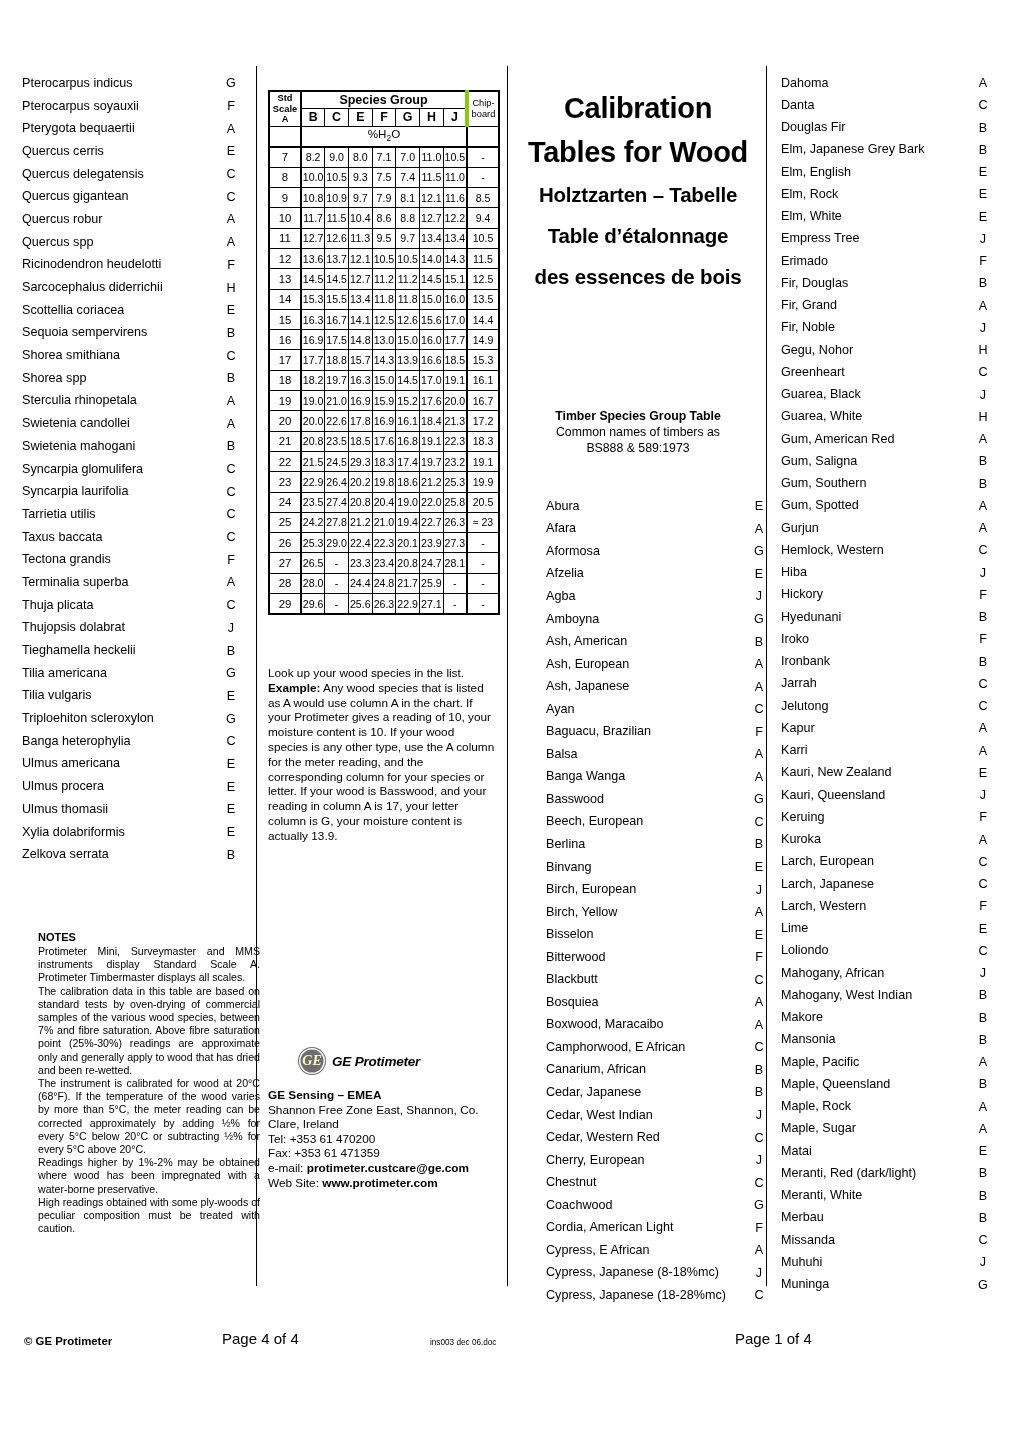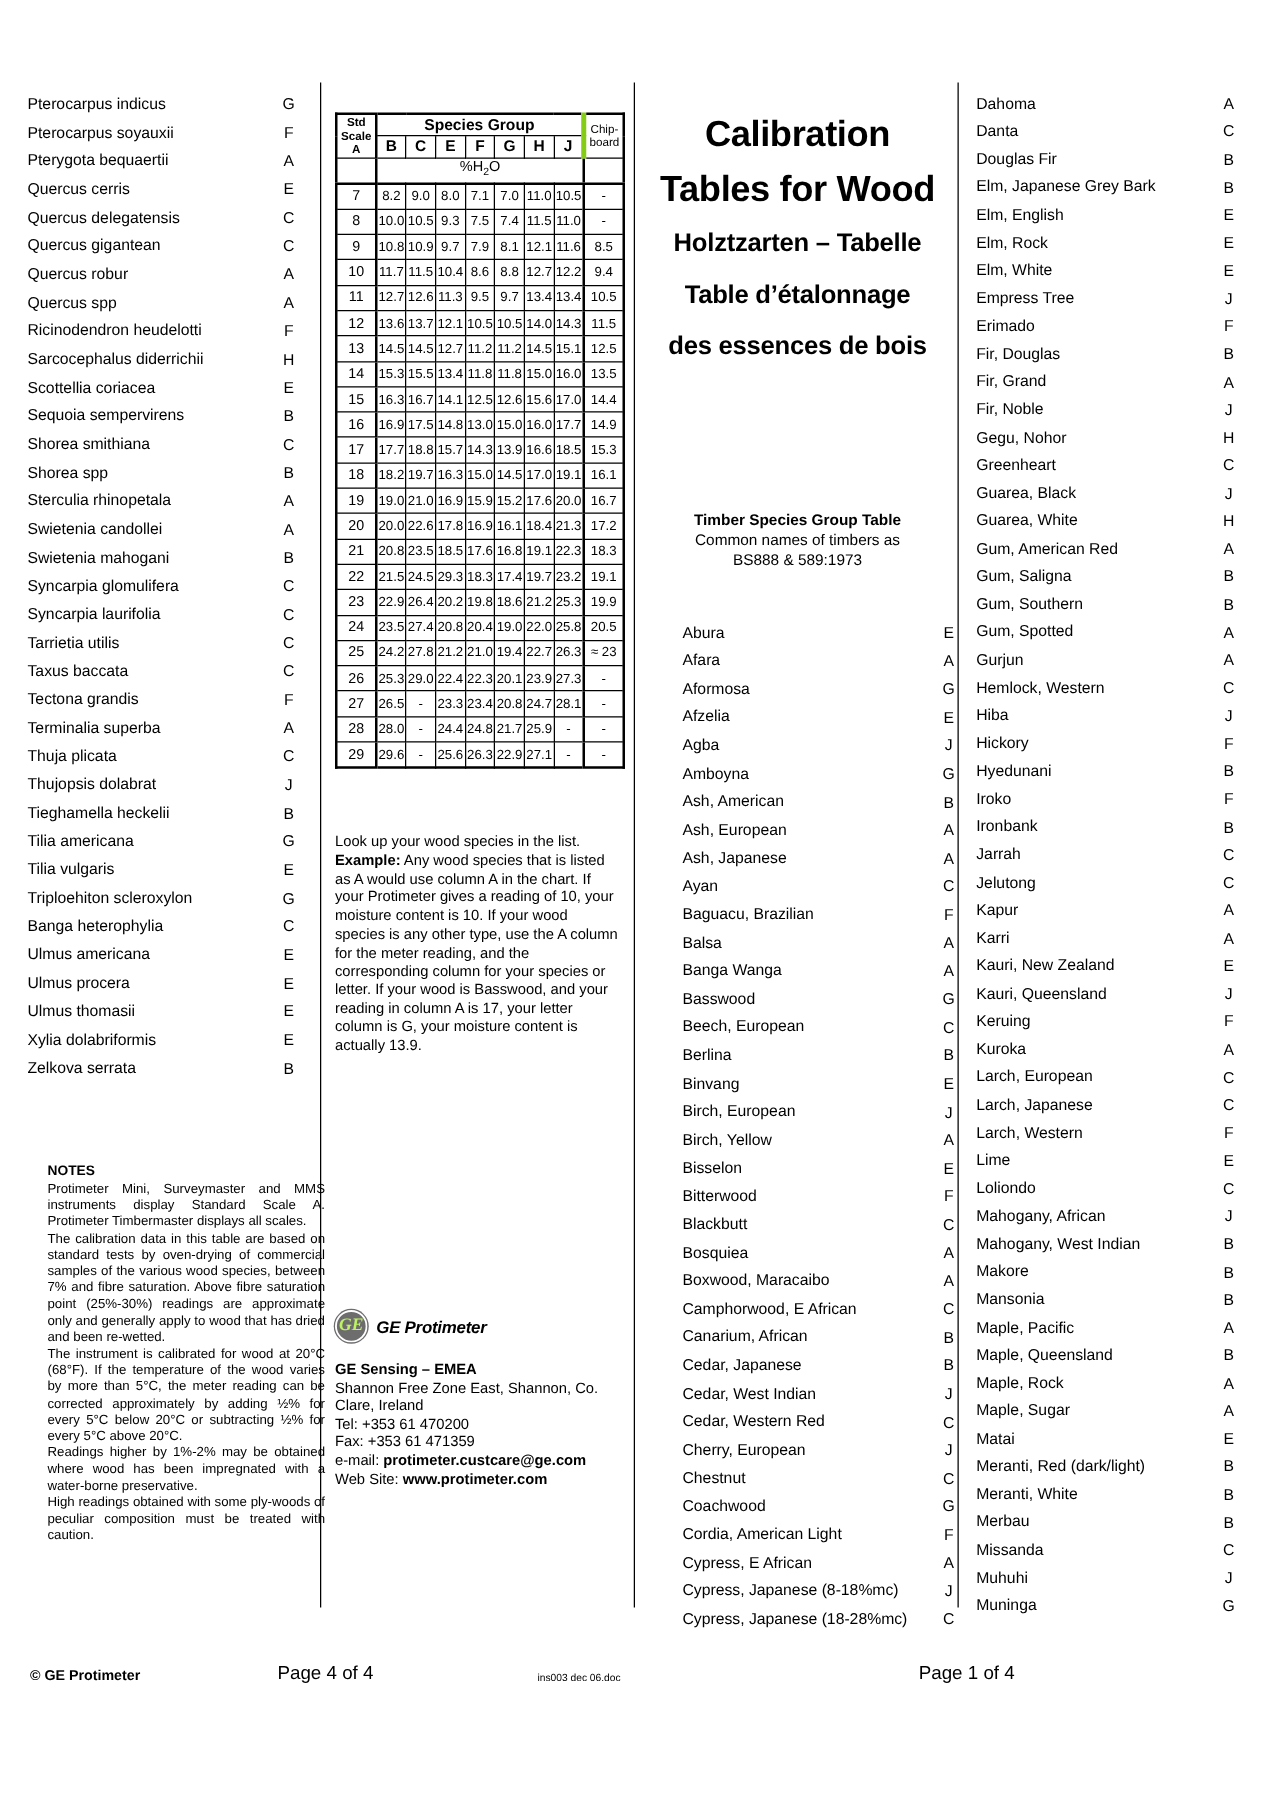--- a/index.html
+++ b/index.html
@@ -160,27 +160,28 @@
   #gelogo {
     position: absolute;
     left: 268px;
     top: 1048px;
     width: 228px;
   }
   .ge-row { display: flex; align-items: center; gap: 7px; }
   .ge-mark {
     width: 26px; height: 26px; border-radius: 50%;
     background: #6d6d6d;
-    color: #bef264;
+    color: #fef9c3;
     font-family: "Liberation Serif", serif;
     font-style: italic;
     font-weight: bold;
     font-size: 14px;
     display: flex; align-items: center; justify-content: center;
     box-shadow: inset 0 0 0 1.5px #ffffff, 0 0 0 1px #6d6d6d;
+    margin-left: 31px;
   }
   .ge-word {
     font-size: 13.5px;
     font-weight: bold;
     font-style: italic;
     letter-spacing: -0.2px;
   }
   #address {
     position: absolute;
     left: 268px;

